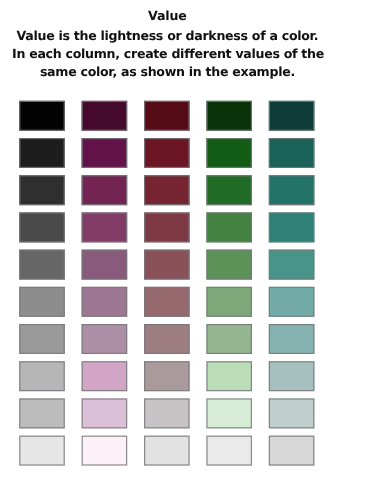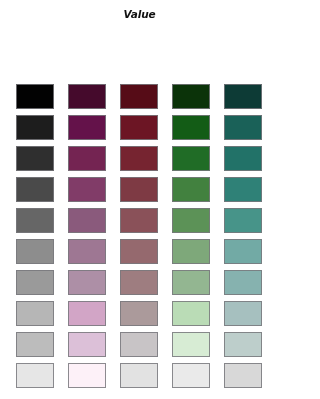--- a/index.html
+++ b/index.html
@@ -12,21 +12,20 @@
     background: #ffffff;
     font-family: "DejaVu Sans", sans-serif;
     overflow: hidden;
   }
   .sheet {
     width: 279px;
     height: 302px;
     position: relative;
     background: #ffffff;
     box-sizing: border-box;
-    font-style: italic;
   }
   .header {
     padding: 7px 10px 0 10px;
     text-align: center;
   }
   .worksheet-title {
     font-size: 10.5px;
     font-weight: bold;
     color: #111111;
     line-height: 14px;
@@ -61,20 +60,25 @@
     border: 1px solid rgba(120,120,125,0.85);
   }
 </style>
 </head>
 <body>
 
 <div class="sheet">
 
   <div class="header">
     <div class="worksheet-title">Value</div>
+    <div class="instructions">
+      <div class="instruction-line">Value is the lightness or darkness of a color.</div>
+      <div class="instruction-line">In each column, create different values of the</div>
+      <div class="instruction-line">same color, as shown in the example.</div>
+    </div>
   </div>
 
   <div class="grid">
       <div class="swatch" style="background: rgb(2, 2, 2);"></div>
       <div class="swatch" style="background: rgb(69, 10, 44);"></div>
       <div class="swatch" style="background: rgb(86, 12, 23);"></div>
       <div class="swatch" style="background: rgb(11, 51, 9);"></div>
       <div class="swatch" style="background: rgb(13, 59, 54);"></div>
       <div class="swatch" style="background: rgb(29, 29, 29);"></div>
       <div class="swatch" style="background: rgb(100, 18, 74);"></div>

